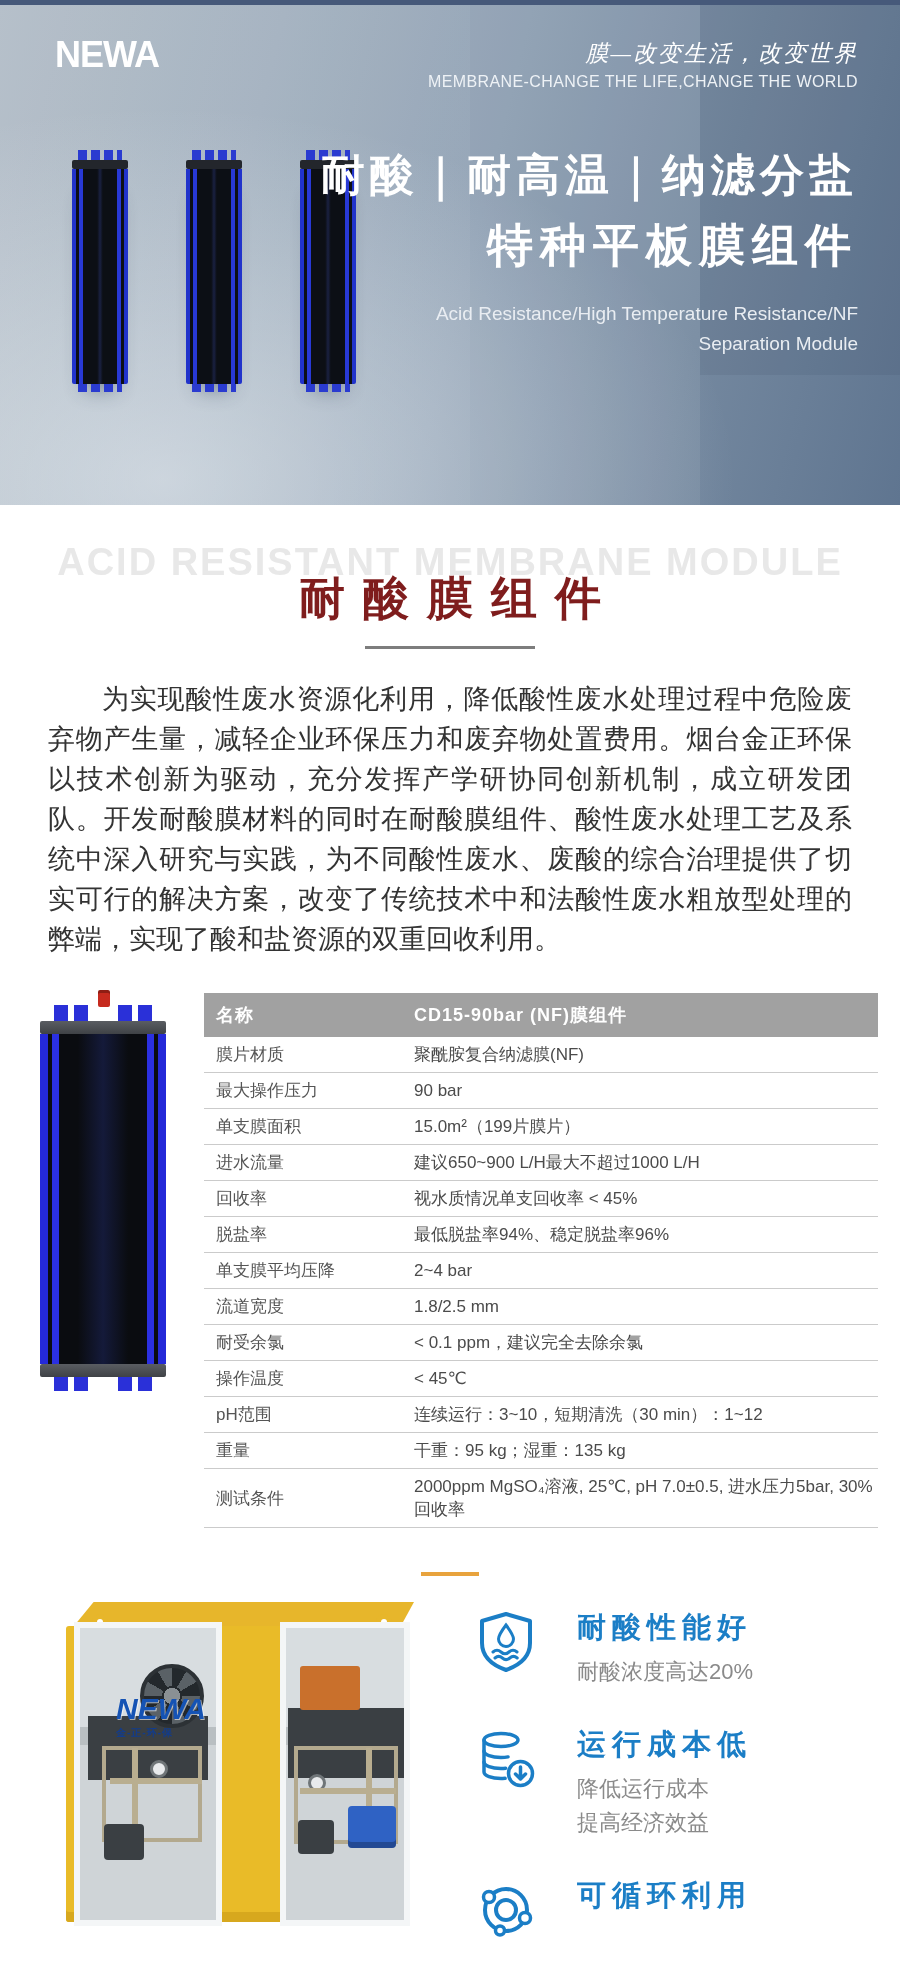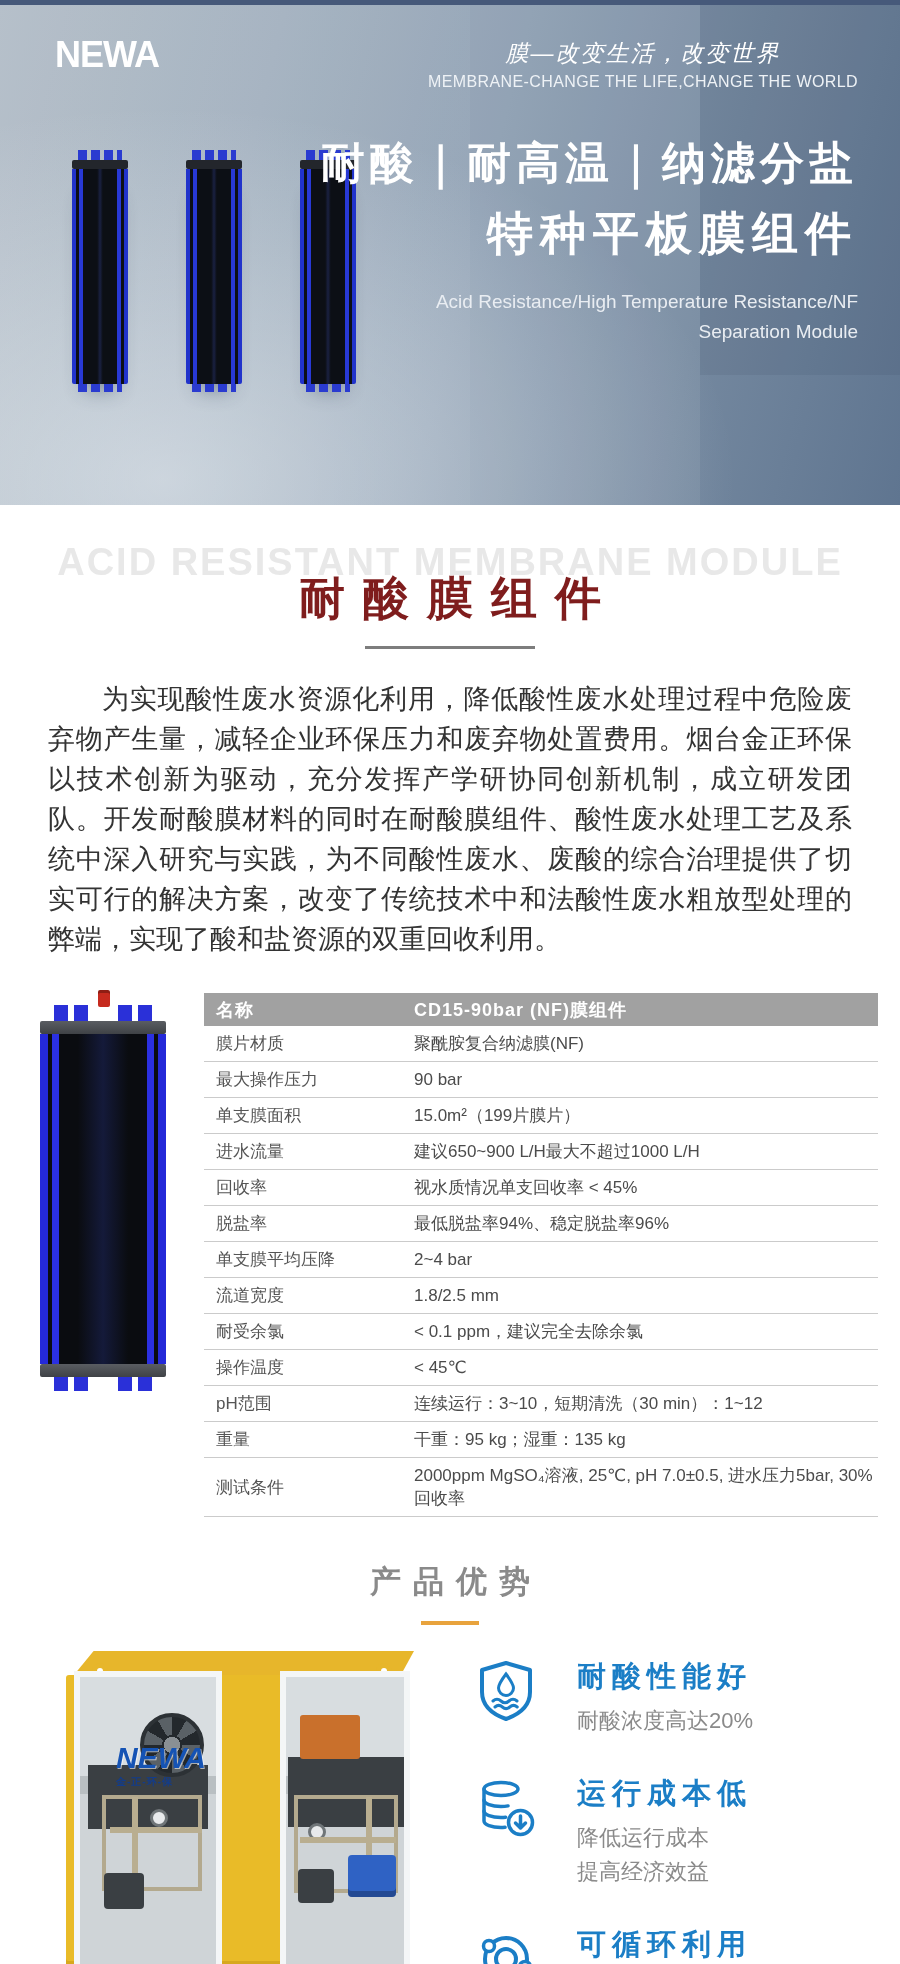--- a/index.html
+++ b/index.html
@@ -14,38 +14,38 @@
       linear-gradient(104deg,#aeb9c4 0%, #9dacbb 28%, #8a9cb0 52%, #74889f 76%, #5f7590 100%);
   }
   .hero-topstrip { position:absolute; top:0; left:0; right:0; height:5px; background:#46597a; }
   .hero-panel { position:absolute; background:rgba(255,255,255,.07); }
   .hp1 { left:470px; top:5px; width:230px; height:500px; }
   .hp2 { left:700px; top:5px; width:200px; height:370px; background:rgba(20,40,70,.08); }
 
   .hero-logo { position:absolute; left:55px; top:34px; color:#fff; font-size:36px; font-weight:800;
     letter-spacing:-1px; font-stretch:condensed; }
   .hero-slogan { position:absolute; right:42px; top:38px; text-align:right; color:#fff; }
-  .slogan-cn { font-family:Liberation Sans, sans-serif; font-style:italic; font-size:23px; letter-spacing:2px;text-align:center; }
+  .slogan-cn { font-family:Liberation Serif, serif; font-style:italic; font-size:23px; letter-spacing:2px; }
   .slogan-en { font-size:16px; letter-spacing:.4px; color:#eef2f6; margin-top:4px; }
 
   .hero-modules { position:absolute; left:72px; top:150px; display:flex; gap:58px; }
   .mod { width:56px; }
   .mod-ports { height:10px; margin:0 6px;
     background:linear-gradient(90deg,#2a3bd0 0 9px,transparent 9px 13px,#2a3bd0 13px 22px,transparent 22px 26px,#2a3bd0 26px 35px,transparent 35px 39px,#2a3bd0 39px 44px,transparent 44px); }
   .mod-cap { height:9px; background:#23262c; border-radius:2px; }
   .mod-body { height:215px; border-radius:0 0 2px 2px;
     background:
       linear-gradient(90deg,#2133cb 0 4px,#0c0f15 4px 7px,#2839d6 7px 11px,rgba(0,0,0,0) 11px),
       linear-gradient(270deg,#2133cb 0 4px,#0c0f15 4px 7px,#2839d6 7px 11px,rgba(0,0,0,0) 11px),
       linear-gradient(90deg,#0c0f15 0 45%, #1a2142 50%, #0c0f15 55%);
     box-shadow:0 18px 20px -12px rgba(40,55,75,.45); }
   .mod-feet { height:8px; margin:0 6px;
     background:linear-gradient(90deg,#2a3bd0 0 9px,transparent 9px 13px,#2a3bd0 13px 22px,transparent 22px 26px,#2a3bd0 26px 35px,transparent 35px 39px,#2a3bd0 39px 44px,transparent 44px); }
 
-  .hero-title { position:absolute; right:42px; top:134px; text-align:right; color:#fff; }
+  .hero-title { position:absolute; right:42px; top:146px; text-align:right; color:#fff; }
   .ht-line1 { font-size:44px; font-weight:700; letter-spacing:5px; }
   .ht-line2 { font-size:46px; font-weight:700; letter-spacing:7px; margin-top:10px; }
   .ht-en { font-size:19px; color:#e9edf2; margin-top:22px; line-height:30px; white-space:pre-line; }
 
   
   .intro { position:relative; padding-top:36px; }
   .watermark { text-align:center; color:#e8e8e8; font-size:38px; font-weight:700; letter-spacing:2px; white-space:nowrap; }
   .intro-title { text-align:center; color:#7f1d1d; font-size:46px; font-weight:600; letter-spacing:18px;
     text-indent:18px; margin-top:-16px; position:relative; }
   .title-underline { width:170px; height:3px; background:#7d7d7d; margin:16px auto 0; }
@@ -61,21 +61,21 @@
   .sf-cap { height:13px; background:linear-gradient(180deg,#5a5d62,#3f4246); border-radius:2px; }
   .sf-body { height:330px;
     background:
       linear-gradient(90deg,#2429d8 0 8px,#0a0c10 8px 12px,#2b30e2 12px 19px,rgba(0,0,0,0) 19px),
       linear-gradient(270deg,#2429d8 0 8px,#0a0c10 8px 12px,#2b30e2 12px 19px,rgba(0,0,0,0) 19px),
       linear-gradient(90deg,#0a0c10 0 30%, #141a3a 50%, #0a0c10 70%); }
   .sf-feet { height:14px; margin:0 14px;
     background:linear-gradient(90deg,#2a30d8 0 14px,transparent 14px 20px,#2a30d8 20px 34px,transparent 34px 64px,#2a30d8 64px 78px,transparent 78px 84px,#2a30d8 84px 98px,transparent 98px); }
 
   table.spec-table { flex:1; margin-left:38px; border-collapse:collapse; font-size:17px; }
-  .spec-table th { background:#a1a1a1; color:#fff; font-weight:700; text-align:left; height:33px;
+  .spec-table th { background:#a1a1a1; color:#fff; font-weight:700; text-align:left; height:44px;
     padding:0 0 0 12px; letter-spacing:1px; font-size:18px; }
   .spec-table td { border-bottom:1px solid #cbcbcb; color:#4b4b4b; padding:6px 2px 6px 12px; height:27px; }
   .spec-table td.lbl { width:198px; color:#555; }
 
   
   .adv-header { margin-top:44px; }
   .adv-title { text-align:center; color:#8a8a8a; font-size:31px; font-weight:700; letter-spacing:12px; text-indent:12px; }
   .adv-line { width:58px; height:4px; background:#e8a33d; margin:18px auto 0; }
   .adv-flex { display:flex; margin:22px 28px 0 52px; }
 
@@ -249,21 +249,20 @@
             <td class="lbl">测试条件</td>
             <td>2000ppm MgSO₄溶液, 25℃, pH 7.0±0.5, 进水压力5bar, 30%回收率</td>
           </tr>
 
       </tbody>
     </table>
   </section>
 
   <section>
     <div class="adv-header">
-      <h2 class="adv-title">产品优势</h2>
       <div class="adv-line"></div>
     </div>
 
     <div class="adv-flex">
 
       <div class="machine">
         <div class="m-lid"></div>
         <div class="m-lug" style="left:40px;"></div>
         <div class="m-lug" style="right:40px;"></div>
         <div class="m-body"></div>

